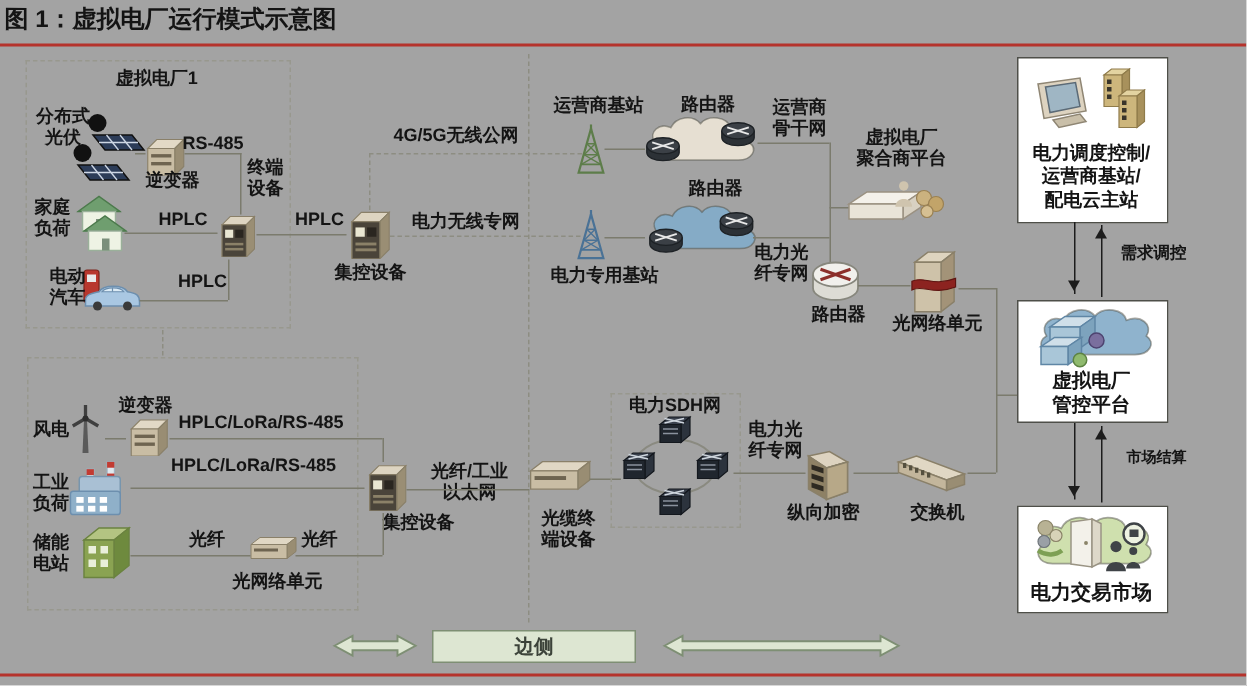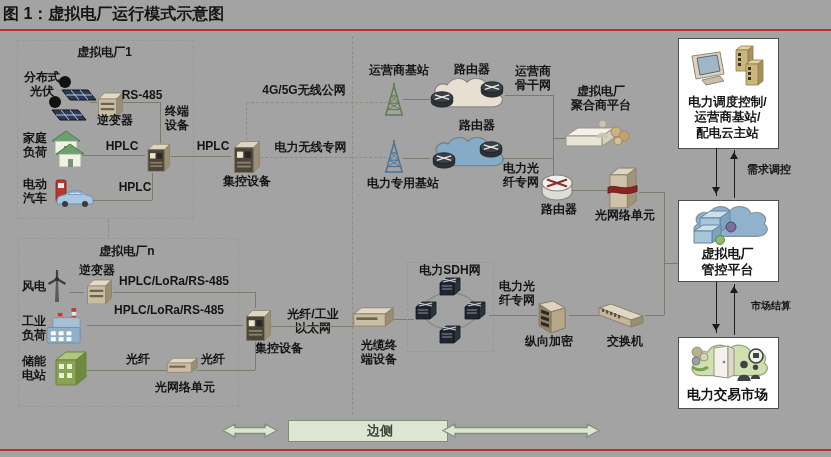--- a/index.html
+++ b/index.html
@@ -239,21 +239,21 @@
   <span class="ic" style="left:55px;top:179px;">
     <svg width="12" height="24">
         <use href="#pile"></use>
       </svg>
     </span>
   <span class="ic" style="left:55px;top:186px;">
     <svg width="40" height="22">
         <use href="#car"></use>
       </svg>
     </span>
-  <div class="lb" style="left:19px;top:177px;width:32px;">电动
+  <div class="lb" style="left:29px;top:177px;width:32px;">电动
 汽车</div>
   <div class="lb" style="left:112px;top:180px;width:46px;">HPLC</div>
 
   <span class="ic" style="left:144px;top:141px;">
     <svg width="27" height="31" viewBox="0 0 40 44">
         <use href="#devdark"></use>
       </svg>
     </span>
   <div class="lb" style="left:162px;top:104px;width:30px;">终端
 设备</div>
@@ -373,21 +373,20 @@
       </svg>
     </span>
   <div class="lb" style="left:584px;top:208px;width:82px;">光网络单元</div>
 
   <div class="hl" style="left:639px;top:192px;width:25px;"></div>
   <div class="vl" style="left:664px;top:192px;height:123px;"></div>
   <div class="hl" style="left:664px;top:263px;width:14px;"></div>
   <div class="hl" style="left:645px;top:315px;width:19px;"></div>
 
   <div class="dashbox" style="left:18px;top:238px;width:219px;height:167px;"></div>
-  <div class="lb" style="left:62px;top:244px;width:130px;">虚拟电厂n</div>
 
   <span class="ic" style="left:43px;top:269px;">
     <svg width="28" height="34">
         <use href="#windt"></use>
       </svg>
     </span>
   <div class="lb" style="left:20px;top:279px;width:28px;">风电</div>
   <div class="lb" style="left:72px;top:263px;width:50px;">逆变器</div>
   <span class="ic" style="left:83px;top:277px;">
     <svg width="30" height="27" viewBox="0 0 40 36">
@@ -563,21 +562,21 @@
       <rect x="67" y="13" width="6" height="5" fill="#3f4347"></rect>
     </svg>
     </span>
   <div class="lb" style="left:680px;top:387px;width:95px;font-size:13.5px;">电力交易市场</div>
 
   <span class="ic" style="left:222px;top:423px;">
     <svg width="56" height="15" viewBox="0 0 56 15">
       <polygon points="1,7.5 13,1 13,4.5 43,4.5 43,1 55,7.5 43,14 43,10.5 13,10.5 13,14" fill="#dde6d2" stroke="#7e8f74" stroke-width="1.3"></polygon>
       </svg>
     </span>
-  <div class="bar" style="left:288px;top:420px;width:134px;padding-left:24px;">
+  <div class="bar" style="left:288px;top:420px;width:134px;">
     <span>边侧</span>
     </div>
   <span class="ic" style="left:442px;top:423px;">
     <svg width="158" height="15" viewBox="0 0 158 15">
       <polygon points="1,7.5 13,1 13,4.5 145,4.5 145,1 157,7.5 145,14 145,10.5 13,10.5 13,14" fill="#dde6d2" stroke="#7e8f74" stroke-width="1.3"></polygon>
       </svg>
     </span>
 
 </div>
 

